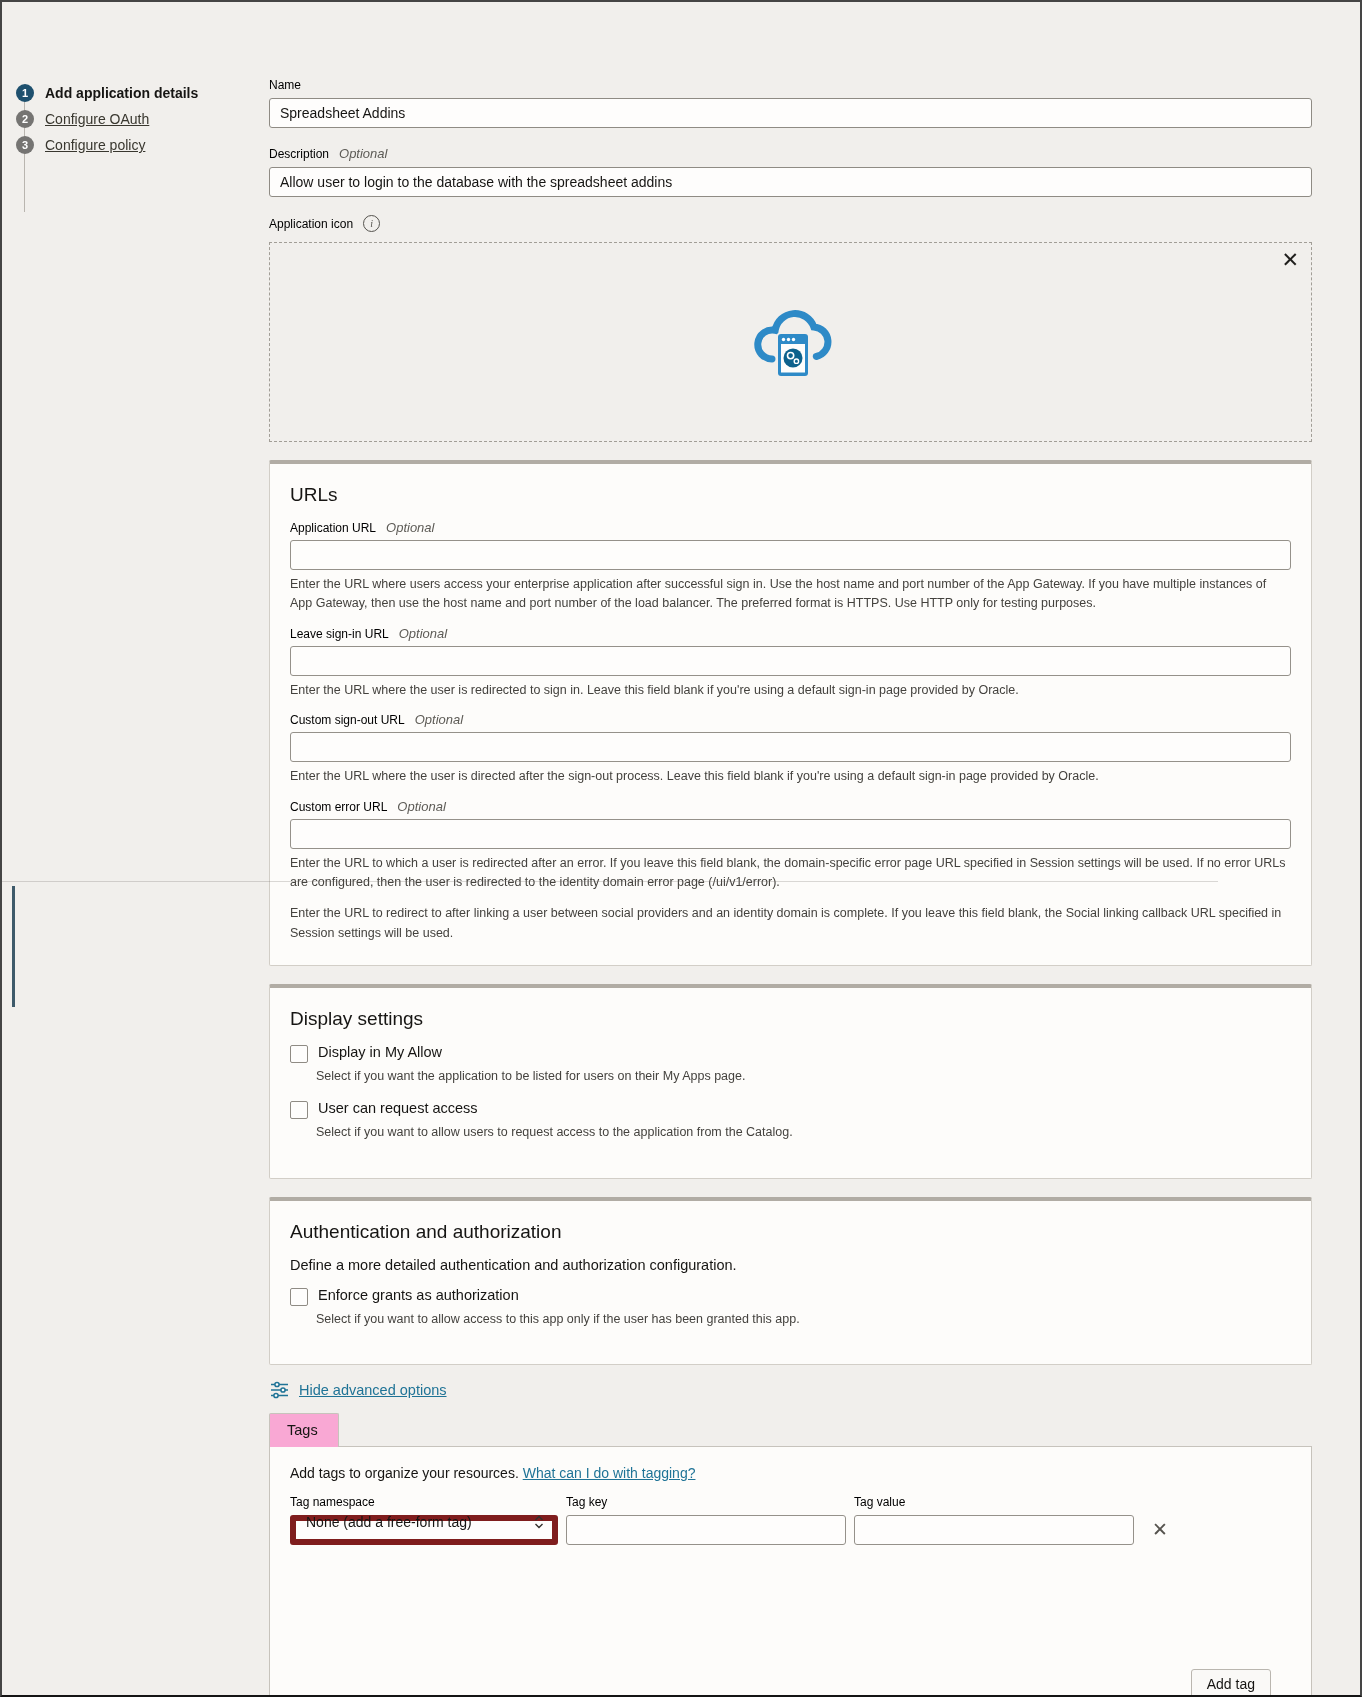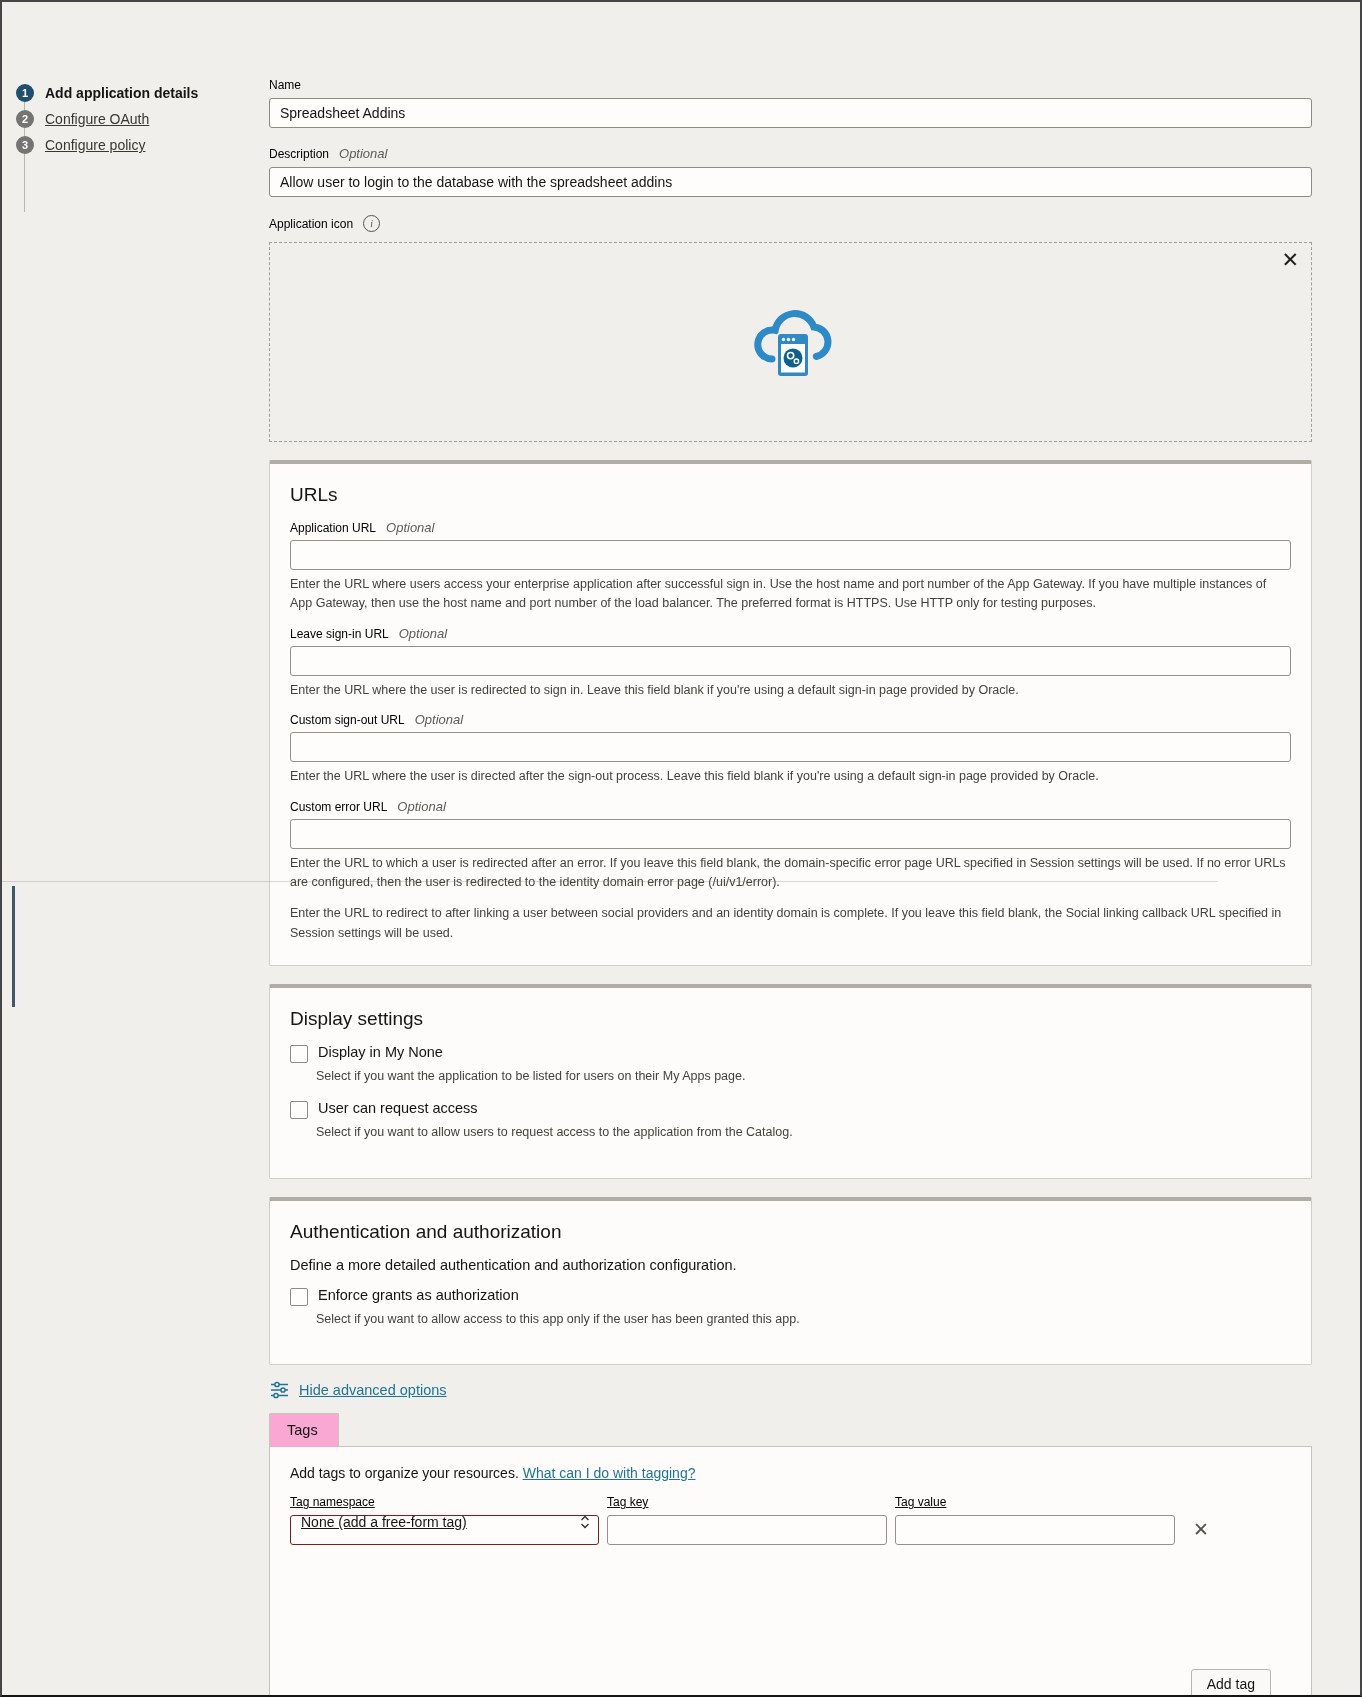--- a/index.html
+++ b/index.html
@@ -45,23 +45,23 @@
   .card-intro{font-size:14.5px;color:#161513;margin:0 0 14px 0;}
   
   .advanced-row{display:flex;align-items:center;margin:16px 0 14px 2px;}
   .advanced-link{margin-left:9px;font-size:14.5px;color:#1f7396;text-decoration:underline;cursor:pointer;}
   
   .tags-tab{position:relative;display:inline-block;background:#f9a8d4;border:1px solid #c7c3bc;border-bottom:none;border-top-left-radius:2px;border-top-right-radius:2px;padding:8px 20px 9px 17px;font-size:14.5px;color:#161513;z-index:2;margin-bottom:-1px;cursor:default;}
   .tags-panel{position:relative;background:#fdfcfa;border:1px solid #c7c3bc;height:268px;box-sizing:border-box;padding:18px 20px;z-index:1;}
   .tags-intro{font-size:14px;color:#161513;}
   .tags-intro a{color:#1f7396;text-decoration:underline;cursor:pointer;}
   .tag-cols{display:flex;margin-top:14px;}
-  .tag-col{margin-right:8px;text-decoration:underline;}
+  .tag-col{margin-right:8px;}
   .tag-col .field-label{display:block;margin-bottom:6px;}
-  .select-box{width:309px;height:30px;box-sizing:border-box;border:1px solid #7f1d1d;border-radius:3px;background:#fefdfc;display:flex;align-items:center;justify-content:space-between;padding:0 8px 16px 10px;font-size:14px;cursor:pointer;}
+  .select-box{width:268px;height:30px;box-sizing:border-box;border:6px solid #7f1d1d;border-radius:3px;background:#fefdfc;display:flex;align-items:center;justify-content:space-between;padding:0 8px 16px 10px;font-size:14px;cursor:pointer;}
   .tag-input{width:280px;height:30px;box-sizing:border-box;border:1px solid #95918a;border-radius:3px;background:#fefdfc;padding:0 10px;font-size:14px;font-family:inherit;}
   .tag-remove{align-self:flex-end;margin:0 0 4px 10px;font-size:19px;color:#55534e;cursor:pointer;}
   .add-tag-btn{position:absolute;right:40px;bottom:14px;background:#faf9f7;border:1px solid #bab6af;border-radius:3px;padding:6px 15px;font-size:14px;color:#161513;font-family:inherit;cursor:pointer;}
   
   .seam{position:absolute;left:0;top:879px;width:1216px;height:1px;background:rgba(110,105,98,.25);}
   .seam-vline{position:absolute;left:10px;top:884px;width:3px;height:121px;background:#3e5a6a;}
 </style>
 </head>
 <body>
 
@@ -168,21 +168,21 @@
       <div class="social-help">Enter the URL to redirect to after linking a user between social providers and an identity domain is complete. If you leave this field blank, the Social linking callback URL specified in Session settings will be used.</div>
     </div>
 
     <div class="gap18"></div>
 
     
     <div class="card">
       <h2>Display settings</h2>
       <div class="check-row">
         <div class="checkbox"></div>
-        <span class="check-label">Display in My None</span>
+        <span class="check-label">Display in My Allow</span>
       </div>
       <div class="check-help">Select if you want the application to be listed for users on their My Apps page.</div>
       <div class="check-row">
         <div class="checkbox"></div>
         <span class="check-label">User can request access</span>
       </div>
       <div class="check-help">Select if you want to allow users to request access to the application from the Catalog.</div>
     </div>
 
     <div class="gap18"></div>

